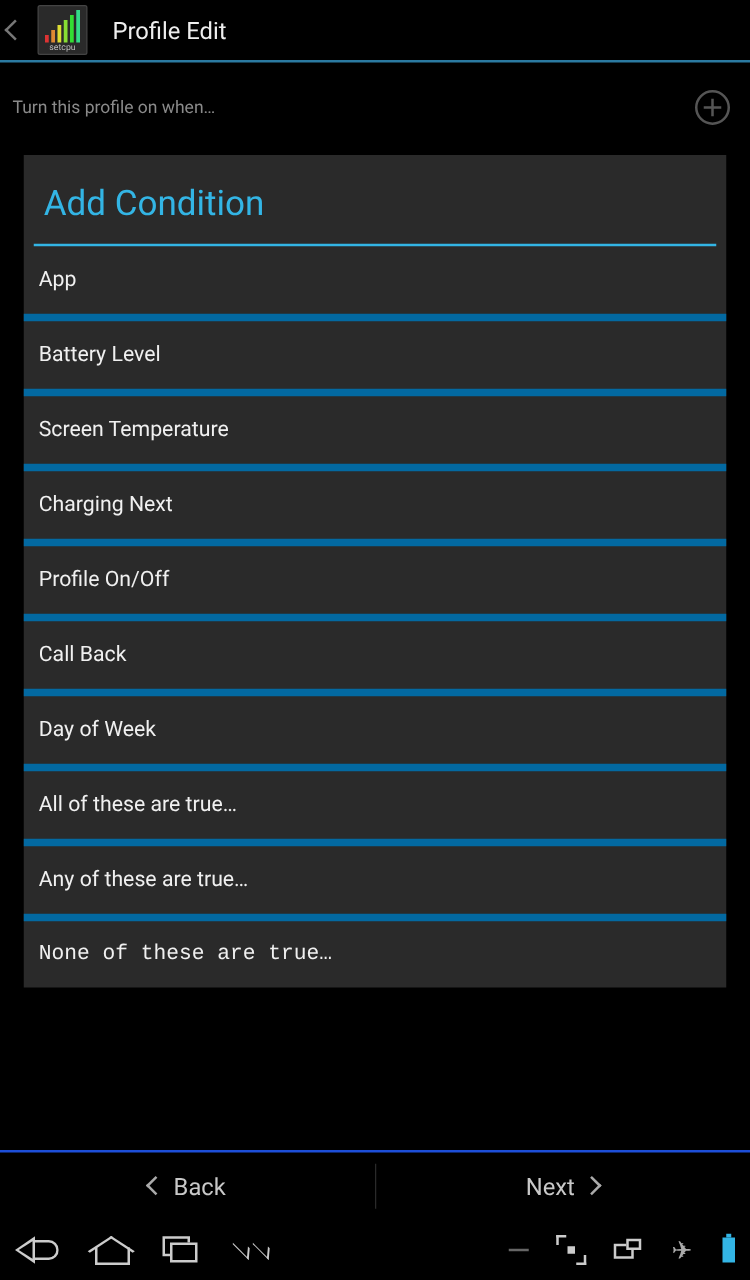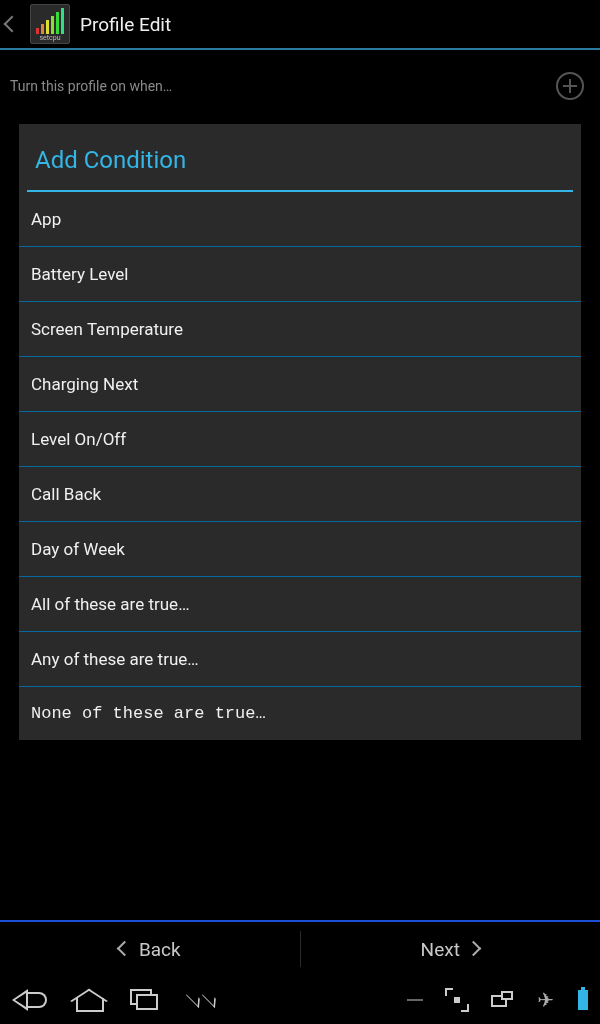--- a/index.html
+++ b/index.html
@@ -42,21 +42,21 @@
   content: "";
   position: absolute;
   width: 10px; height: 10px;
   border-left: 2px solid #777; border-bottom: 2px solid #777;
   transform: rotate(45deg);
   left: 2px; top: 2px;
 }
 .action-title {
   color: #eee;
   font-size: 19px;
-  margin-left: 10px;
+  margin-left: 20px;
 }
 .top-divider {
   height: 2px;
   background: #2b7aa1;
   margin-top: 0;
 }
 .subhead {
   display: flex;
   align-items: center;
   justify-content: space-between;
@@ -81,35 +81,35 @@
 .dialog {
   position: absolute;
   left: 19px;
   right: 19px;
   top: 124px;
   background: #2a2a2a;
   box-shadow: 0 4px 20px rgba(0,0,0,0.8);
 }
 .dialog-title {
   color: #33b5e5;
-  font-size: 24px;
+  font-size: 28px;
   padding: 22px 16px 16px 16px;
   font-weight: 400;
 }
 .dialog-divider {
   height: 2px;
   background: #33b5e5;
   margin: 0 8px;
 }
 .dialog-list { }
 .dialog-item {
   padding: 17px 12px;
   font-size: 17px;
   color: #f0f0f0;
-  border-bottom: 1px solid #0369a1;
+  border-bottom: 6px solid #0369a1;
 }
 .dialog-item:last-child { border-bottom: none; font-family: Liberation Mono, monospace; }
 
 .bottom-bar {
   position: absolute;
   bottom: 48px;
   left: 0; right: 0;
   border-top: 2px solid #1d4ed8;
   height: 56px;
   display: flex;
@@ -281,21 +281,21 @@
 </div>
 
 <div class="dialog">
   <div class="dialog-title">Add Condition</div>
   <div class="dialog-divider"></div>
   <div class="dialog-list">
       <div class="dialog-item">App</div>
       <div class="dialog-item">Battery Level</div>
       <div class="dialog-item">Screen Temperature</div>
       <div class="dialog-item">Charging Next</div>
-      <div class="dialog-item">Level On/Off</div>
+      <div class="dialog-item">Profile On/Off</div>
       <div class="dialog-item">Call Back</div>
       <div class="dialog-item">Day of Week</div>
       <div class="dialog-item">All of these are true…</div>
       <div class="dialog-item">Any of these are true…</div>
       <div class="dialog-item">None of these are true…</div>
     </div>
 </div>
 
 <div class="bottom-bar">
   <div class="bottom-btn">

